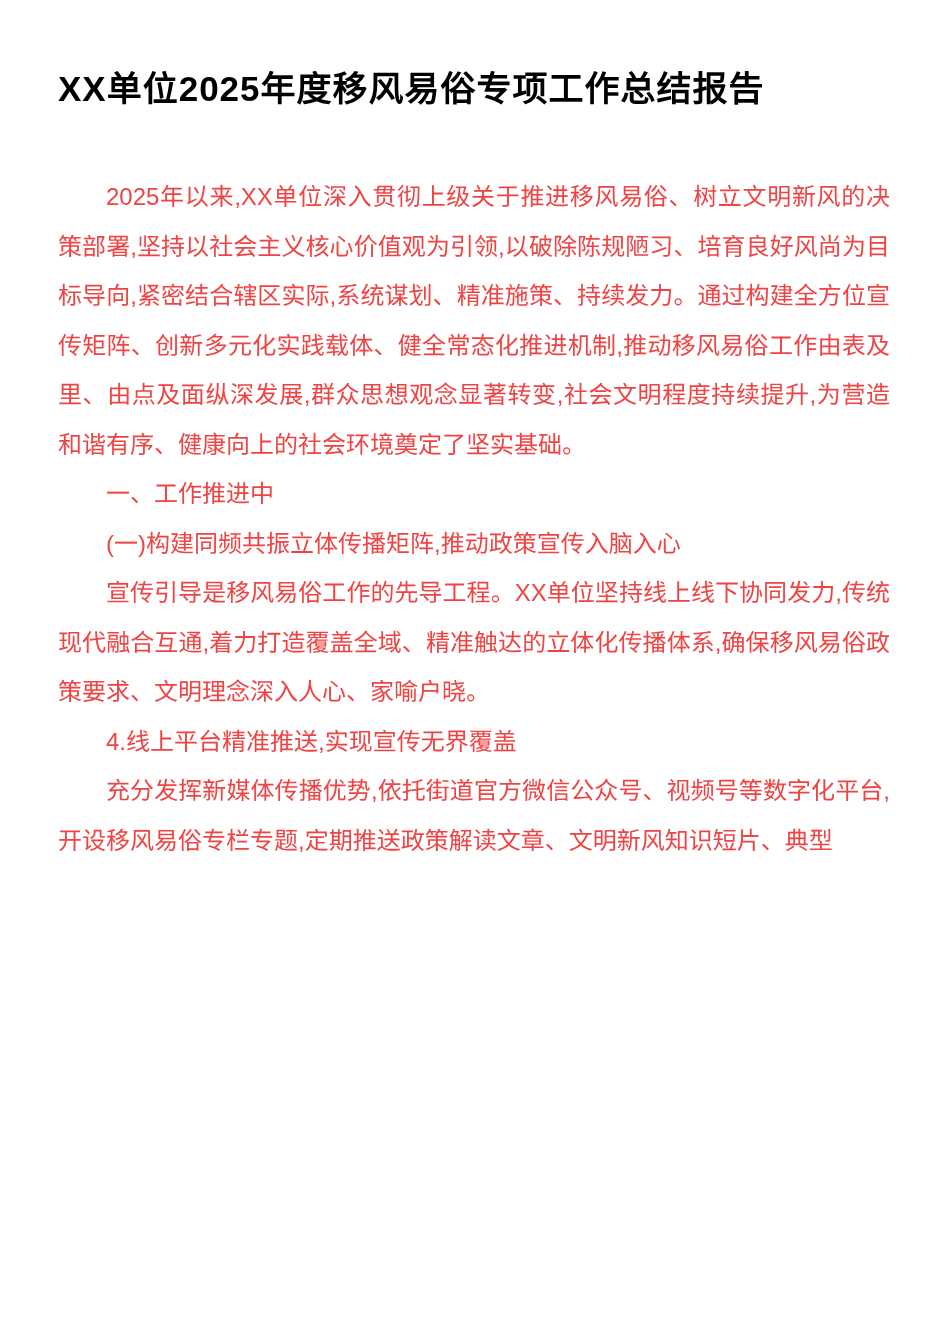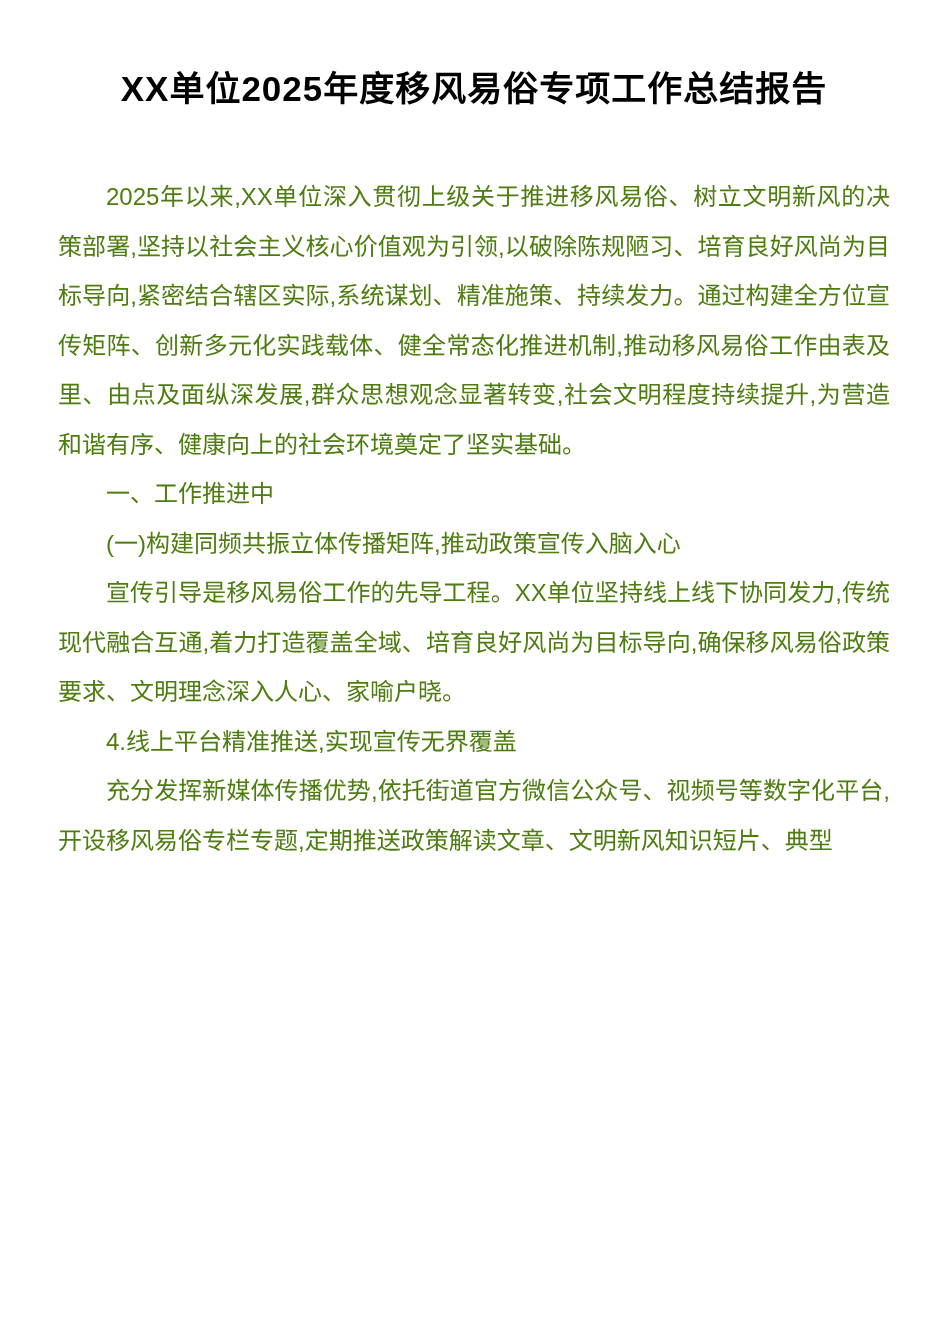--- a/index.html
+++ b/index.html
@@ -18,31 +18,30 @@
     background: #ffffff;
     color: #000000;
     font-family: "Liberation Sans", "DejaVu Sans", sans-serif;
     padding: 66px 60px 0 58px;
   }
 
   .doc-title {
     font-size: 35px;
     font-weight: bold;
     line-height: 46px;
-    text-align: center;
     letter-spacing: 1px;
     color: #000000;
   }
 
   .doc-body {
     margin-top: 60px;
     font-size: 24px;
     line-height: 49.5px;
     text-align: justify;
-    color: #4d7c0f;
+    color: #ef4444;
   }
 
   .doc-body p,
   .doc-body h2,
   .doc-body h3,
   .doc-body h4 {
     font-size: 24px;
     line-height: 49.5px;
     text-indent: 48px;      
     font-weight: normal;
@@ -62,21 +61,21 @@
 
   <div class="doc-body">
 
     <p class="para">2025年以来,XX单位深入贯彻上级关于推进移风易俗、树立文明新风的决策部署,坚持以社会主义核心价值观为引领,以破除陈规陋习、培育良好风尚为目标导向,紧密结合辖区实际,系统谋划、精准施策、持续发力。通过构建全方位宣传矩阵、创新多元化实践载体、健全常态化推进机制,推动移风易俗工作由表及里、由点及面纵深发展,群众思想观念显著转变,社会文明程度持续提升,为营造和谐有序、健康向上的社会环境奠定了坚实基础。</p>
 
     <h2 class="h-bold">一、工作推进中</h2>
 
 
     <h3 class="h-plain">(一)构建同频共振立体传播矩阵,推动政策宣传入脑入心</h3>
 
-    <p class="para">宣传引导是移风易俗工作的先导工程。XX单位坚持线上线下协同发力,传统现代融合互通,着力打造覆盖全域、培育良好风尚为目标导向,确保移风易俗政策要求、文明理念深入人心、家喻户晓。</p>
+    <p class="para">宣传引导是移风易俗工作的先导工程。XX单位坚持线上线下协同发力,传统现代融合互通,着力打造覆盖全域、精准触达的立体化传播体系,确保移风易俗政策要求、文明理念深入人心、家喻户晓。</p>
 
     <h4 class="h-plain">4.线上平台精准推送,实现宣传无界覆盖</h4>
 
     <p class="para">充分发挥新媒体传播优势,依托街道官方微信公众号、视频号等数字化平台,开设移风易俗专栏专题,定期推送政策解读文章、文明新风知识短片、典型</p>
 
   </div>
 
 </div>
 
 </body></html>

